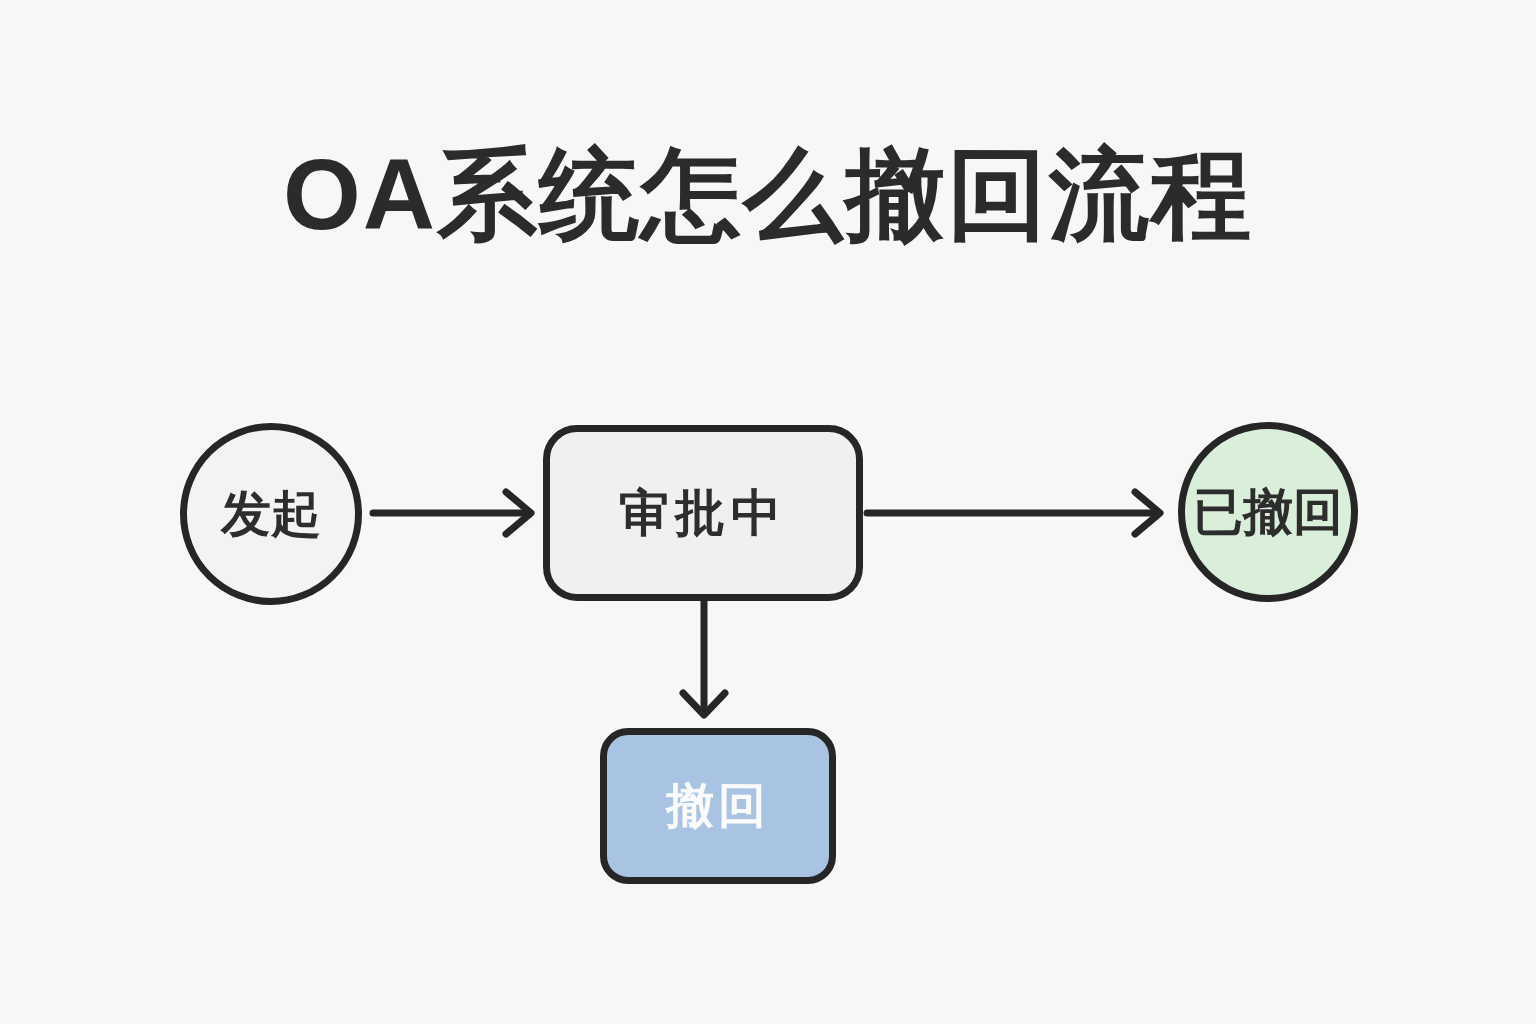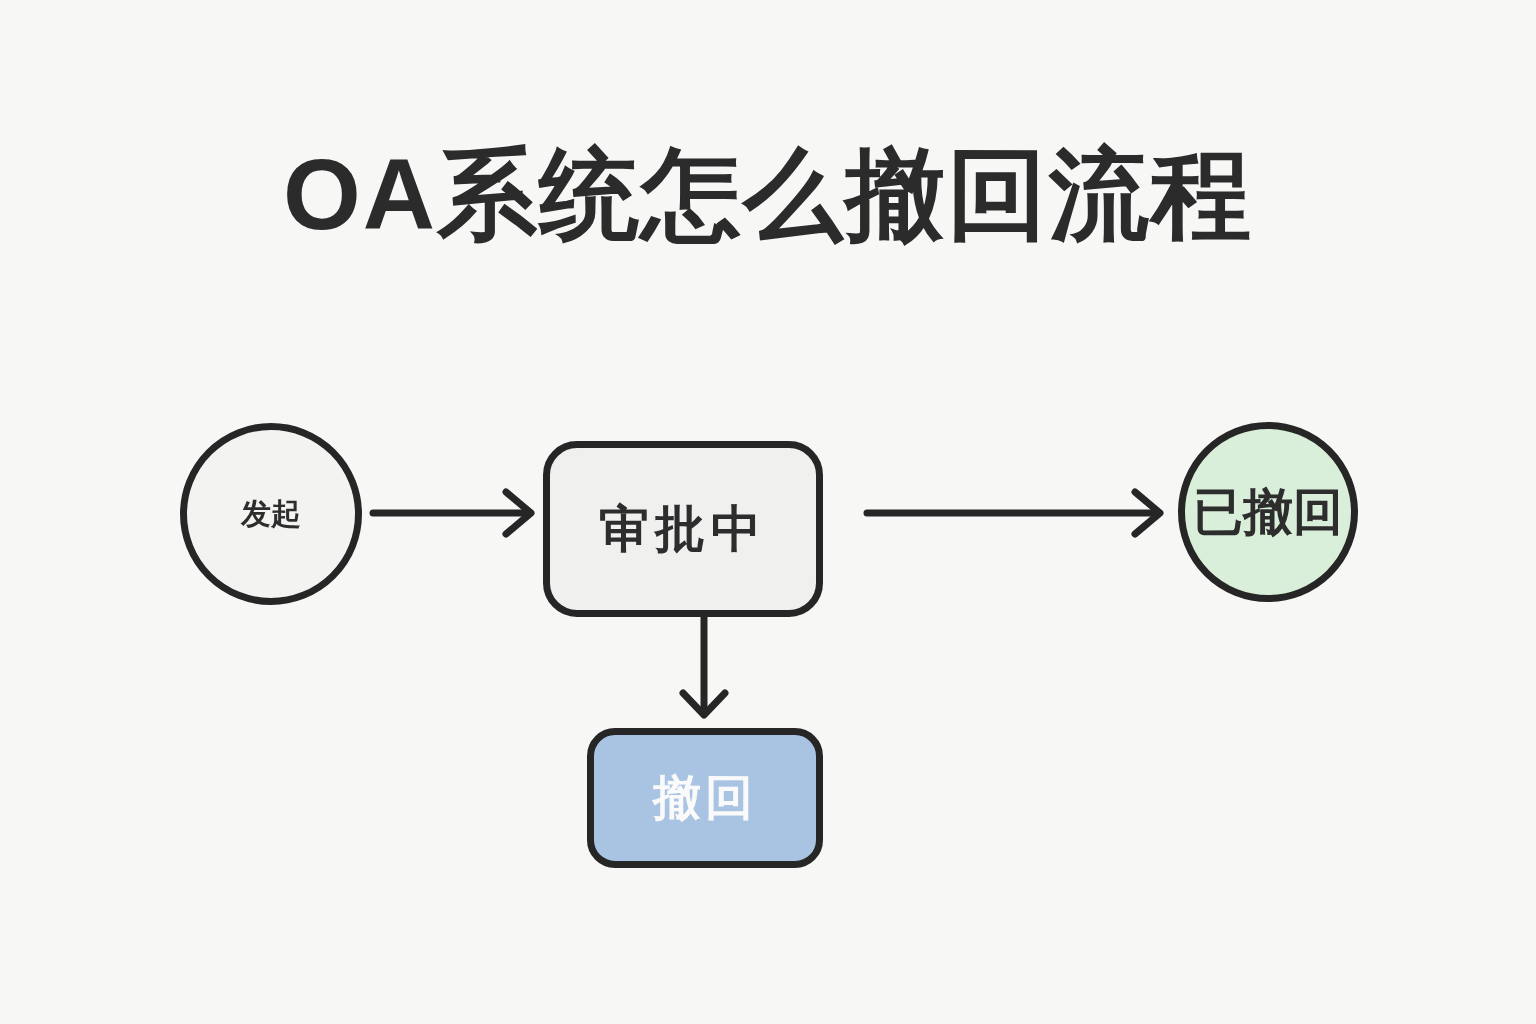--- a/index.html
+++ b/index.html
@@ -50,36 +50,35 @@
   }
   .node-circle{
     border-radius:50%;
   }
   .node-rect{
     border-radius:34px;
   }
   #node-start{
     left:180px;top:423px;width:182px;height:182px;
     background:var(--startfill);
-    font-size:30px;
+    font-size:50px;
   }
   #node-approving{
-    left:543px;top:425px;width:280px;height:176px;
+    left:543px;top:425px;width:320px;height:176px;
     background:var(--approvefill);
     font-size:50px;
     letter-spacing:6px;
-    margin-top:16px;
   }
   #node-withdrawn{
     left:1178px;top:422px;width:180px;height:180px;
     background:var(--greenfill);
     font-size:50px;
   }
   #node-withdraw{
-    left:587px;top:728px;width:236px;height:140px;
+    left:600px;top:728px;width:236px;height:156px;
     background:var(--bluefill);
     color:var(--bluetext);
     font-size:48px;
     letter-spacing:4px;
     border-radius:28px;
   }
   .arrow-layer{
     position:absolute;
     left:0;top:0;width:1536px;height:1024px;
     pointer-events:none;

